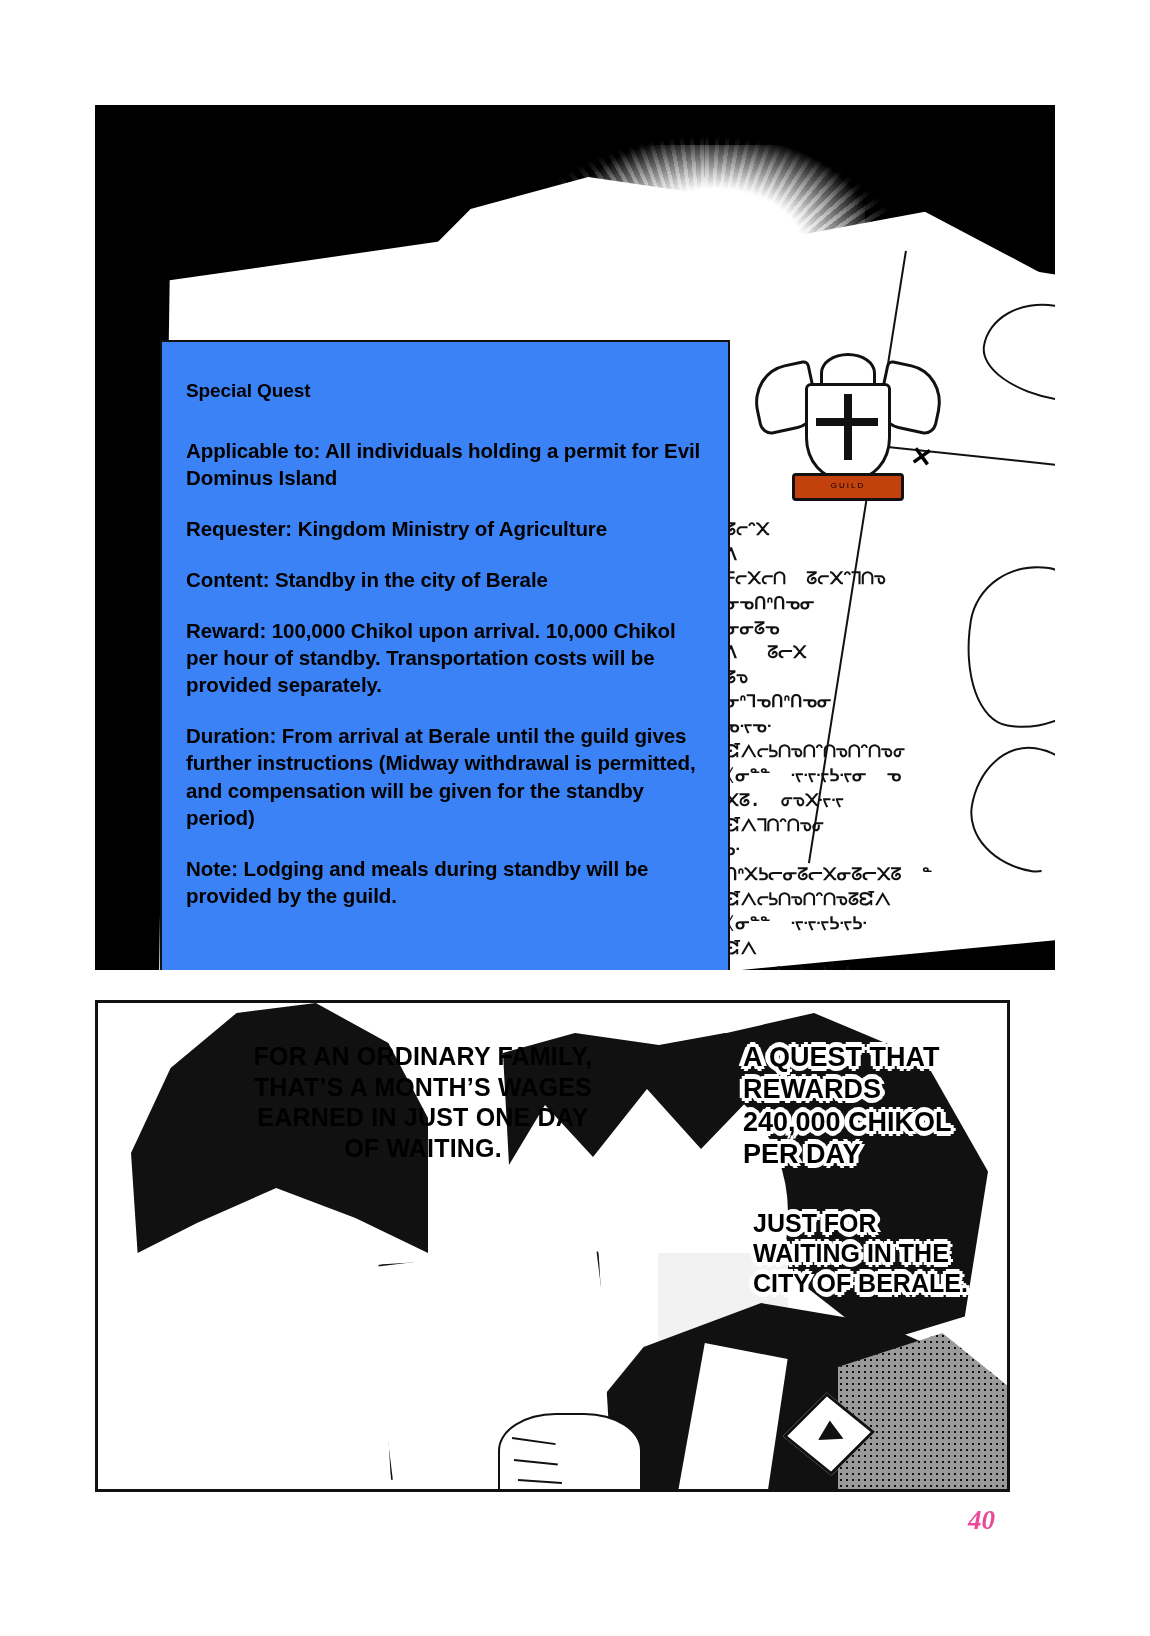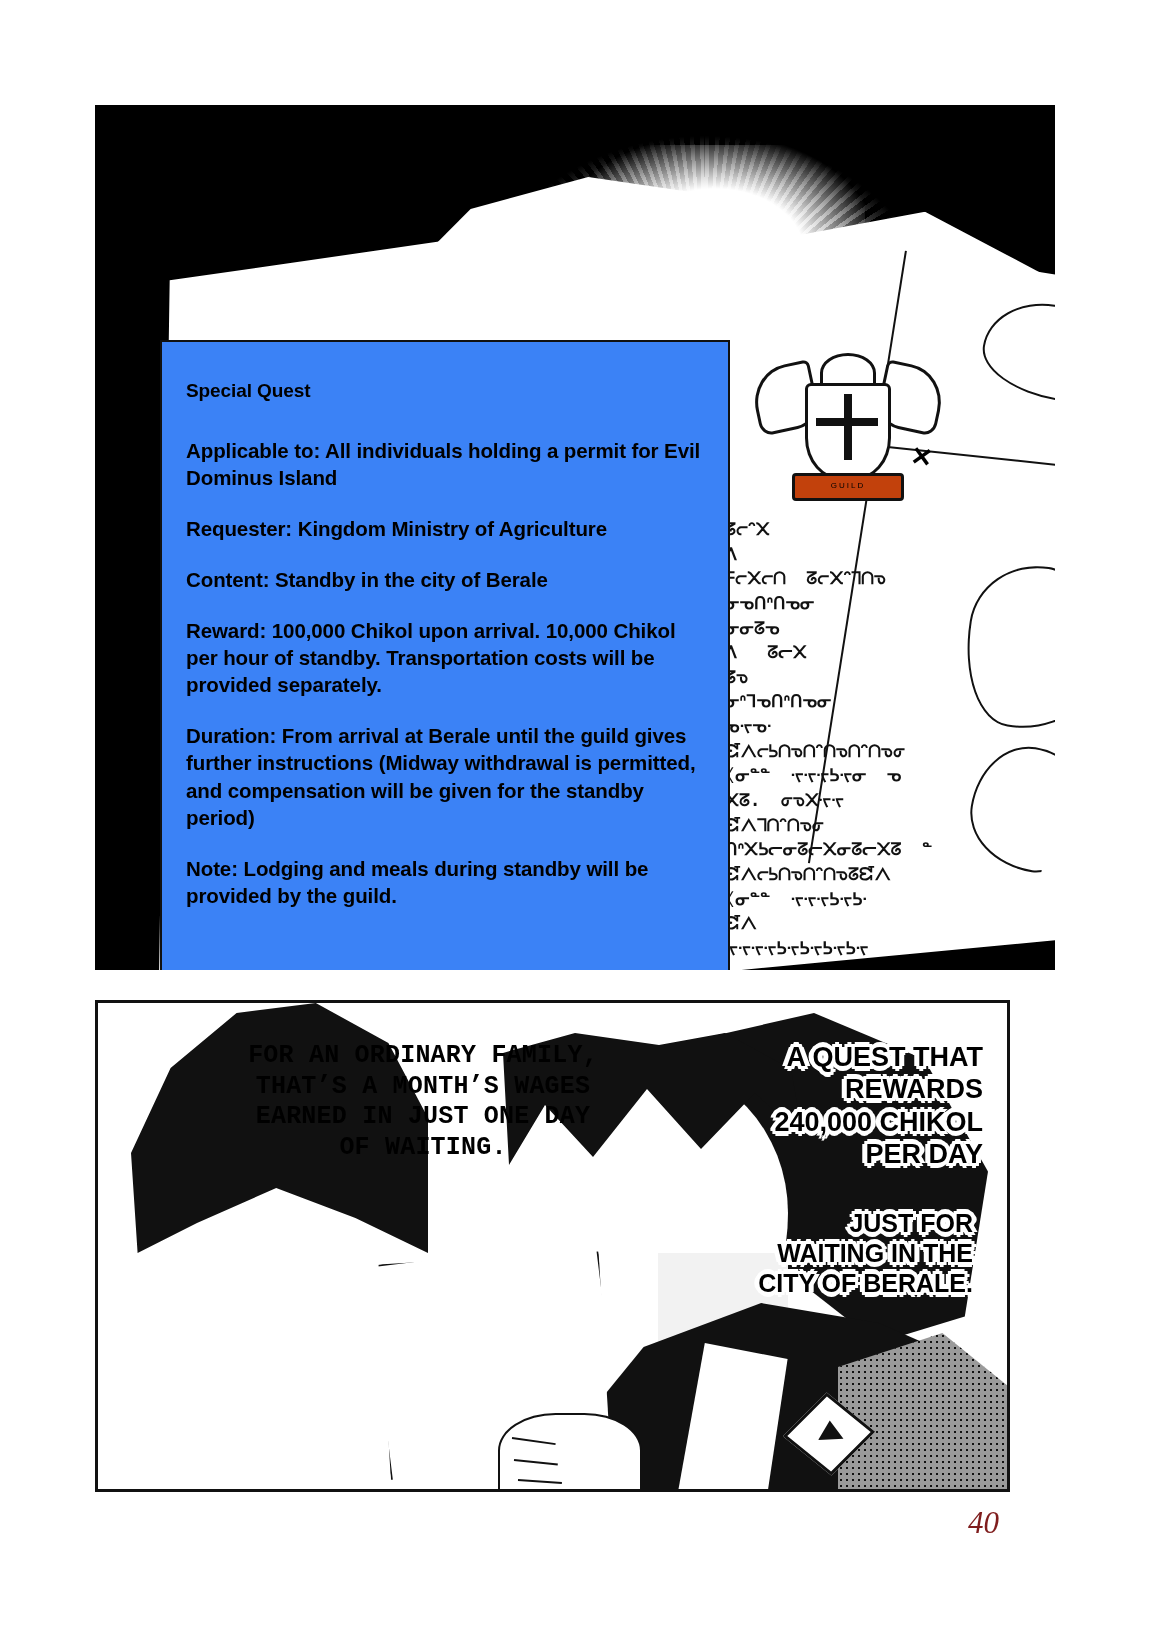--- a/index.html
+++ b/index.html
@@ -365,47 +365,47 @@
 
   
   .caption {
     position: absolute;
     font-weight: bold;
     line-height: 1.22;
     font-size: 25px;
     letter-spacing: 0.2px;
     color: #000;
   }
-  #cap-1 { left: 145px; top: 38px; width: 360px; text-align: center; font-family: Liberation Mono, monospace; }
+  #cap-1 { left: 145px; top: 38px; width: 360px; text-align: center; }
   #cap-2 { left: 140px; top: 252px; width: 190px; text-align: center; }
 
   
   .shout {
     position: absolute;
     font-weight: bold;
     line-height: 1.2;
     color: #000;
-    text-align: right;
+    text-align: left;
     text-shadow:
       -3px 0 #fff, 3px 0 #fff, 0 -3px #fff, 0 3px #fff,
       -3px -3px #fff, 3px -3px #fff, -3px 3px #fff, 3px 3px #fff,
       -5px 0 #fff, 5px 0 #fff, 0 -5px #fff, 0 5px #fff;
   }
   #shout-1 { left: 645px; top: 38px; width: 240px; font-size: 27px; }
   #shout-2 { left: 655px; top: 205px; width: 220px; font-size: 25px; }
 
   #page-number {
     position: absolute;
     left: 968px;
     top: 1505px;
     font-family: "Liberation Serif", serif;
     font-style: italic;
-    font-size: 31px;
-    font-weight: normal;
-    color: #7f1d1d;
+    font-size: 27px;
+    font-weight: bold;
+    color: #ec4899;
   }
 </style>
 </head>
 <body>
 
 <div id="top-panel">
 
   <div id="burst"></div>
   <div id="burst-core"></div>
 
@@ -435,20 +435,21 @@
     <div>ᓂᓀᑎᐢᑎᓀᓂ</div>
     <div>ᓂᓂᘔᓀ</div>
     <div>ᐱ   ᘔᓕ᙭</div>
     <div class="r-c">ᘔᓀ</div>
     <div class="r-c">ᓂᐢᒣᓀᑎᐢᑎᓀᓂ</div>
     <div class="r-c">ᓀᐧᡕᓀᐧ</div>
     <div class="r-c">ᘿᐱᓕᕊᑎᓀᑎᐢᑎᓀᑎᐢᑎᓀᓂ</div>
     <div class="r-c">ᛕᓂᓐᓐ  ᐧᡕᐧᡕᐧᡕᕊᐧᡕᓂ  ᓀ</div>
     <div class="r-c">᙭ᘔ.  ᓂᓀ᙭ᐧᡕᐧᡕ</div>
     <div class="r-c">ᘿᐱᒣᑎᐢᑎᓀᓂ</div>
+    <div class="r-c">ᕊᐧ</div>
     <div class="r-c">ᑎᐢ᙭ᕊᓕᓂᘔᓕ᙭ᓂᘔᓕ᙭ᘔ  ᓐ</div>
     <div class="r-c">ᘿᐱᓕᕊᑎᓀᑎᐢᑎᓀᘔᘿᐱ</div>
     <div class="r-c">ᛕᓂᓐᓐ  ᐧᡕᐧᡕᐧᡕᕊᐧᡕᕊᐧ</div>
     <div class="r-c">ᘿᐱ</div>
     <div class="r-c">ᐧᡕᐧᡕᐧᡕᐧᡕᕊᐧᡕᕊᐧᡕᕊᐧᡕᕊᐧᡕ</div>
   </div>
 
   <div id="quest-box">
     <p class="title">Special Quest</p>
     <p>Applicable to: All individuals holding a permit for Evil Dominus Island</p>

